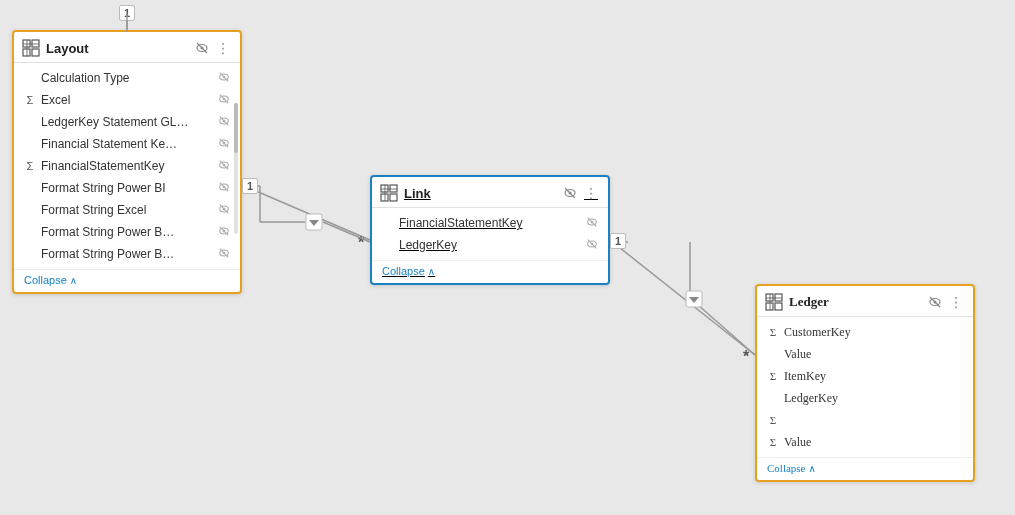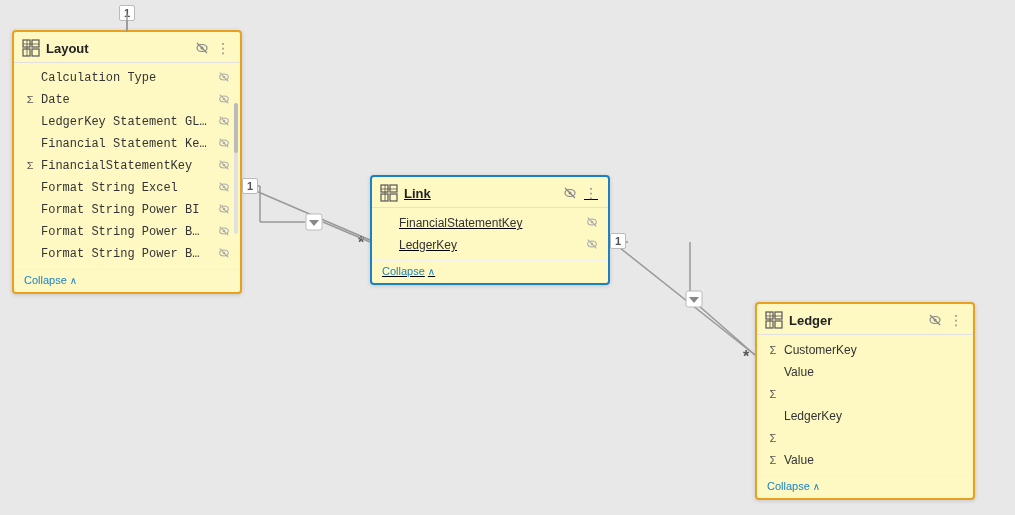--- a/index.html
+++ b/index.html
@@ -23,21 +23,21 @@
     .connectors {
       position: absolute;
       top: 0; left: 0;
       width: 100%; height: 100%;
       pointer-events: none;
     }
 
     
     .card {
       position: absolute;
-      background: #fef9c3;
+      background: #ffffff;
       border-radius: 4px;
       box-shadow: 0 1px 4px rgba(0,0,0,0.15);
     }
 
     .card-layout {
       left: 12px;
       top: 30px;
       width: 230px;
       border: 2px solid #e8a020;
     }
@@ -45,23 +45,24 @@
     .card-link {
       left: 370px;
       top: 175px;
       width: 240px;
       border: 2.5px solid #1a82c4;
       text-decoration: underline;
     }
 
     .card-ledger {
       left: 755px;
-      top: 302px;
+      top: 284px;
       width: 220px;
       border: 2px solid #e8a020;
+      font-family: Liberation Serif, serif;
     }
 
     .card-header {
       display: flex;
       align-items: center;
       padding: 7px 8px 5px 8px;
       border-bottom: 1px solid #e0e0e0;
       gap: 6px;
     }
 
@@ -231,36 +232,36 @@
         <span class="icon-eye-slash">
           <svg width="14" height="14" viewBox="0 0 14 14" fill="none">
             <ellipse cx="7" cy="7" rx="5" ry="3.5" stroke="#888" stroke-width="1.2"></ellipse>
             <circle cx="7" cy="7" r="1.5" fill="#888"></circle>
             <line x1="2" y1="2" x2="12" y2="12" stroke="#888" stroke-width="1.2"></line>
           </svg>
         </span>
         <span class="icon-dots">⋮</span>
       </div>
     </div>
-    <div class="card-body" style="position:relative;  font-family: Liberation Mono, monospace;">
+    <div class="card-body" style="position:relative; ">
 
       <div class="card-row">
         <span class="row-sigma"></span>
         <span class="row-label">Calculation Type</span>
         <span class="row-eye">
           <svg width="12" height="12" viewBox="0 0 14 14" fill="none">
               <ellipse cx="7" cy="7" rx="5" ry="3.5" stroke="#aaa" stroke-width="1.2"></ellipse>
               <circle cx="7" cy="7" r="1.5" fill="#aaa"></circle>
               <line x1="2" y1="2" x2="12" y2="12" stroke="#aaa" stroke-width="1.2"></line>
             </svg>
         </span>
       </div>
       <div class="card-row">
         <span class="row-sigma">Σ</span>
-        <span class="row-label">Date</span>
+        <span class="row-label">Excel</span>
         <span class="row-eye">
           <svg width="12" height="12" viewBox="0 0 14 14" fill="none">
               <ellipse cx="7" cy="7" rx="5" ry="3.5" stroke="#aaa" stroke-width="1.2"></ellipse>
               <circle cx="7" cy="7" r="1.5" fill="#aaa"></circle>
               <line x1="2" y1="2" x2="12" y2="12" stroke="#aaa" stroke-width="1.2"></line>
             </svg>
         </span>
       </div>
       <div class="card-row">
         <span class="row-sigma"></span>
@@ -290,32 +291,32 @@
         <span class="row-eye">
           <svg width="12" height="12" viewBox="0 0 14 14" fill="none">
               <ellipse cx="7" cy="7" rx="5" ry="3.5" stroke="#aaa" stroke-width="1.2"></ellipse>
               <circle cx="7" cy="7" r="1.5" fill="#aaa"></circle>
               <line x1="2" y1="2" x2="12" y2="12" stroke="#aaa" stroke-width="1.2"></line>
             </svg>
         </span>
       </div>
       <div class="card-row">
         <span class="row-sigma"></span>
+        <span class="row-label">Format String Power BI</span>
+        <span class="row-eye">
+          <svg width="12" height="12" viewBox="0 0 14 14" fill="none">
+              <ellipse cx="7" cy="7" rx="5" ry="3.5" stroke="#aaa" stroke-width="1.2"></ellipse>
+              <circle cx="7" cy="7" r="1.5" fill="#aaa"></circle>
+              <line x1="2" y1="2" x2="12" y2="12" stroke="#aaa" stroke-width="1.2"></line>
+            </svg>
+        </span>
+      </div>
+      <div class="card-row">
+        <span class="row-sigma"></span>
         <span class="row-label">Format String Excel</span>
-        <span class="row-eye">
-          <svg width="12" height="12" viewBox="0 0 14 14" fill="none">
-              <ellipse cx="7" cy="7" rx="5" ry="3.5" stroke="#aaa" stroke-width="1.2"></ellipse>
-              <circle cx="7" cy="7" r="1.5" fill="#aaa"></circle>
-              <line x1="2" y1="2" x2="12" y2="12" stroke="#aaa" stroke-width="1.2"></line>
-            </svg>
-        </span>
-      </div>
-      <div class="card-row">
-        <span class="row-sigma"></span>
-        <span class="row-label">Format String Power BI</span>
         <span class="row-eye">
           <svg width="12" height="12" viewBox="0 0 14 14" fill="none">
               <ellipse cx="7" cy="7" rx="5" ry="3.5" stroke="#aaa" stroke-width="1.2"></ellipse>
               <circle cx="7" cy="7" r="1.5" fill="#aaa"></circle>
               <line x1="2" y1="2" x2="12" y2="12" stroke="#aaa" stroke-width="1.2"></line>
             </svg>
         </span>
       </div>
       <div class="card-row">
         <span class="row-sigma"></span>
@@ -452,20 +453,21 @@
       <div class="card-row">
         <span class="row-sigma">Σ</span>
         <span class="row-label">CustomerKey</span>
       </div>
       <div class="card-row">
         <span class="row-sigma"></span>
         <span class="row-label">Value</span>
       </div>
       <div class="card-row">
         <span class="row-sigma">Σ</span>
+        <span class="row-label">ItemKey</span>
       </div>
       <div class="card-row">
         <span class="row-sigma"></span>
         <span class="row-label">LedgerKey</span>
       </div>
       <div class="card-row">
         <span class="row-sigma">Σ</span>
       </div>
       <div class="card-row">
         <span class="row-sigma">Σ</span>

